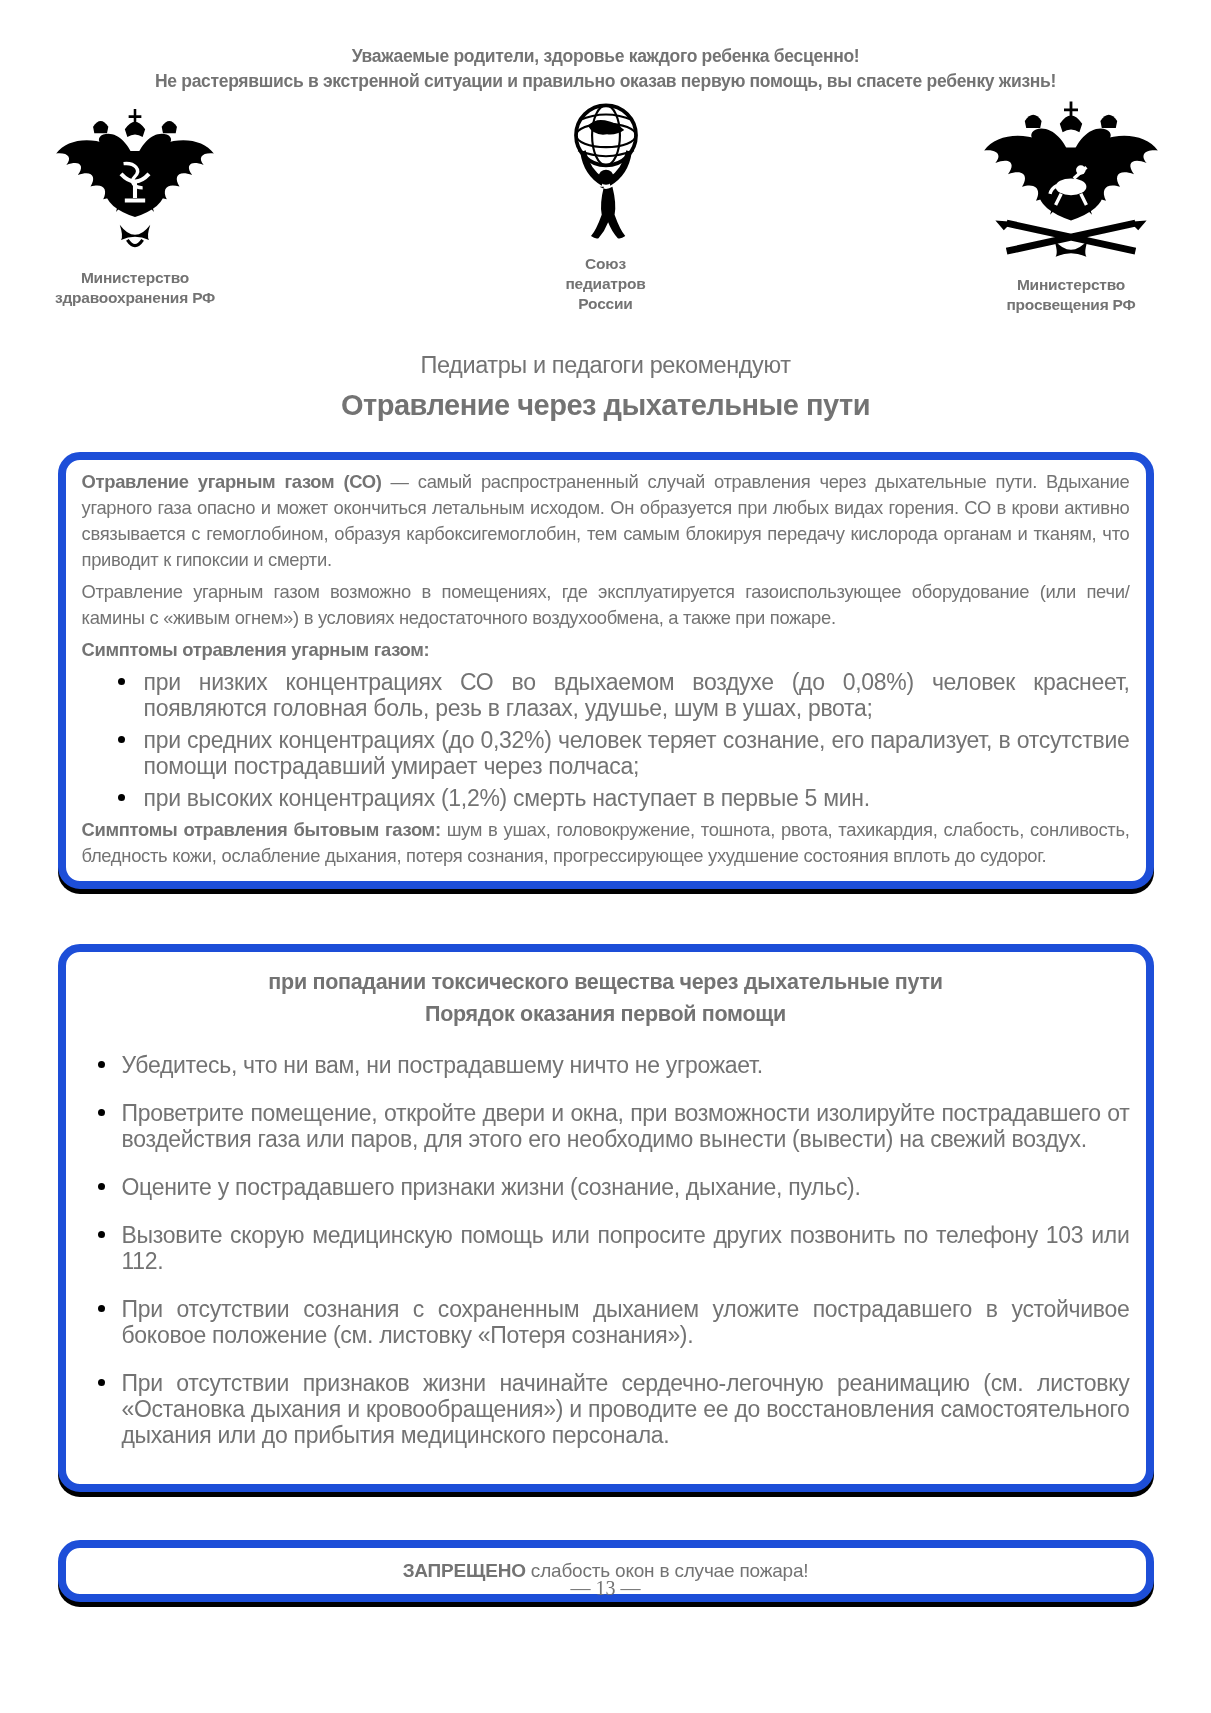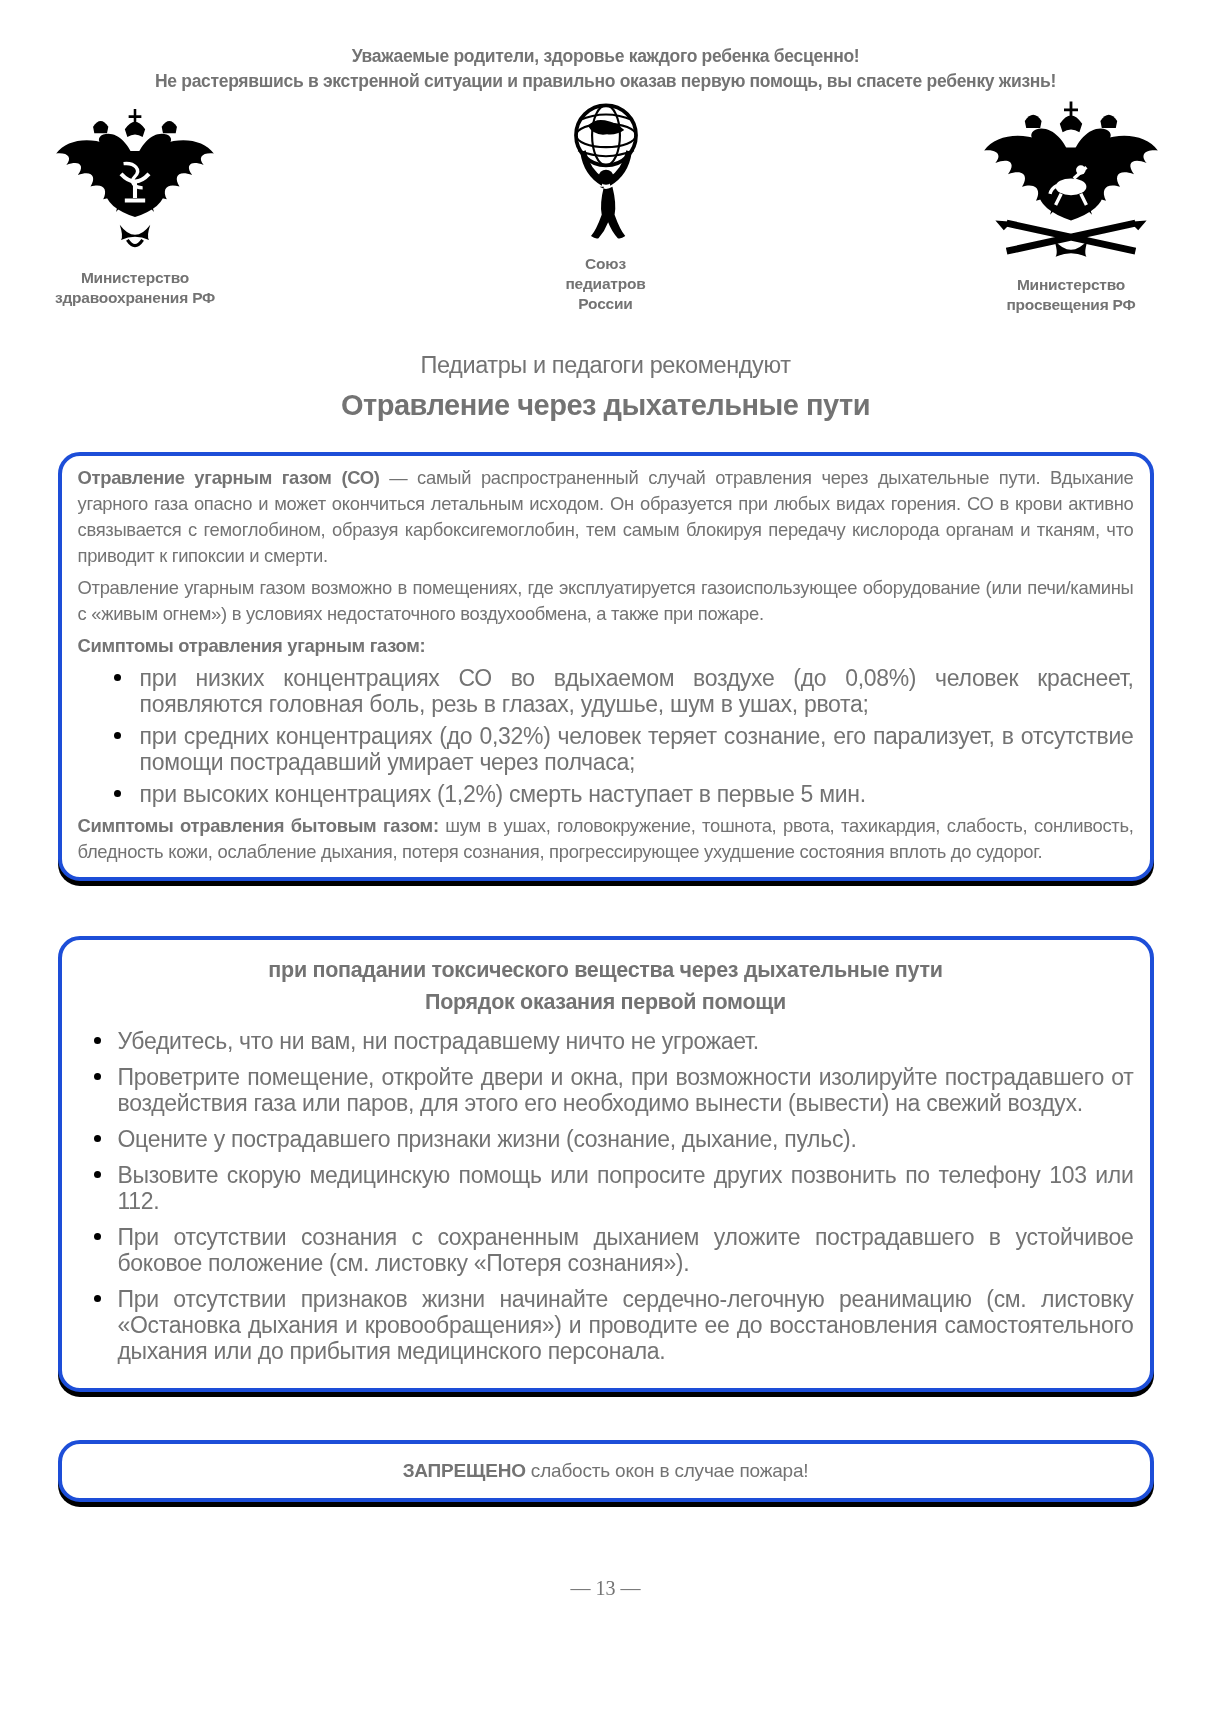--- a/index.html
+++ b/index.html
@@ -16,35 +16,35 @@
   .logo-col.l{left:35px;width:200px;}
   .logo-col.c{left:0;right:0;margin:0 auto;width:230px;}
   .logo-col.r{left:962px;width:218px;}
   .logo-label{font-weight:bold;font-size:15.5px;line-height:20px;letter-spacing:-0.2px;}
   .logo-col.c .logo-label{margin-top:4px;}
   
   .subtitle{text-align:center;font-weight:normal;font-size:23.5px;margin-top:14px;letter-spacing:-0.4px;}
   .title{text-align:center;font-weight:bold;font-size:29px;margin:10px 0 0 0;letter-spacing:-0.5px;}
   
   .box{width:1096px;margin:0 auto;box-sizing:border-box;background:#fff;
-       border:4px solid #1d4ed8;border-radius:22px;box-shadow:0 5px 0 #000;}
+       border:8px solid #1d4ed8;border-radius:22px;box-shadow:0 5px 0 #000;}
   .box-info{margin-top:30px;padding:9px 16px 12px 16px;}
   .box-aid{margin-top:55px;padding:12px 16px 14px 16px;}
   .box-warn{margin-top:48px;height:62px;display:flex;align-items:center;justify-content:center;}
   .box p{margin:0;font-size:18.4px;line-height:26px;text-align:justify;letter-spacing:-0.3px;}
   .box p.gap{margin-top:6px;}
   .b{font-weight:bold;}
   
   ul.dots{list-style:none;margin:3px 0;padding:0 0 0 62px;}
   ul.dots li{position:relative;font-size:23px;line-height:26px;text-align:justify;
              letter-spacing:-0.3px;margin:6px 0;}
   ul.dots li::before{content:"";position:absolute;left:-26px;top:9px;width:7px;height:7px;
                      border-radius:50%;background:#000;}
   ul.dots.steps{padding-left:40px;margin-top:8px;}
-  ul.dots.steps li{margin:10px 0;}
+  ul.dots.steps li{margin:22px 0;}
   ul.dots.steps li::before{left:-24px;}
   
   .aid-title{text-align:center;font-weight:bold;font-size:21.5px;line-height:32px;
              letter-spacing:-0.3px;margin:2px 0 6px 0;}
   
   .warn-line{font-size:19px;letter-spacing:-0.2px;text-align:center;}
   
   .page-num{position:absolute;left:0;right:0;bottom:38px;text-align:center;
             font-family:"Liberation Serif","DejaVu Serif",serif;font-size:20px;}
   svg{display:block;margin:0 auto;}

